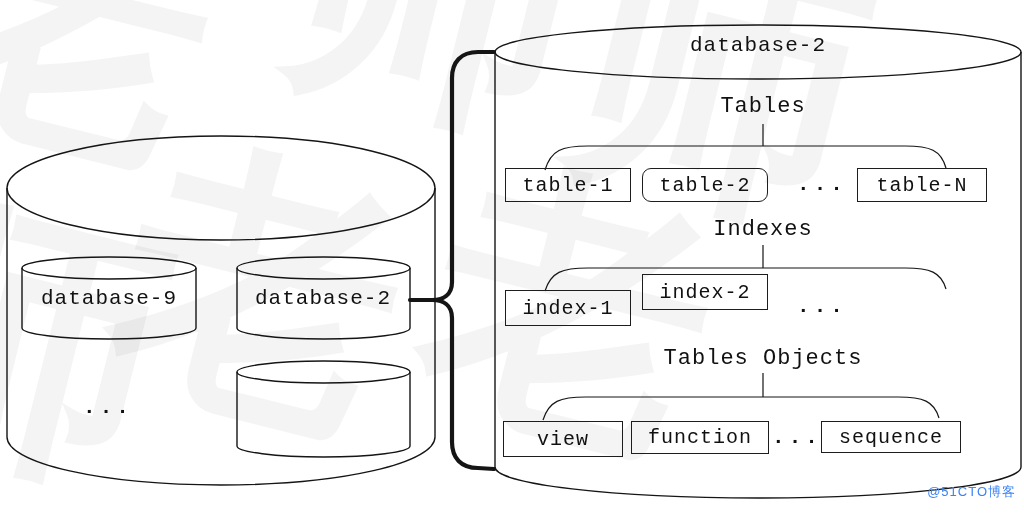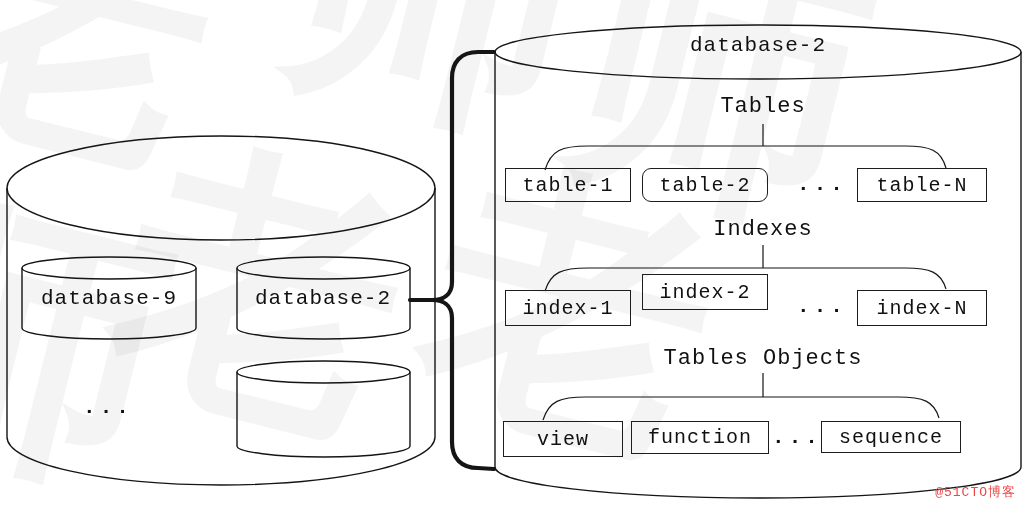--- a/index.html
+++ b/index.html
@@ -25,24 +25,24 @@
     font-weight: 700;
     color: rgba(40, 40, 40, 0.05);
     transform: rotate(14deg);
     line-height: 1;
     user-select: none;
   }
   .wm-brand {
     position: absolute;
     right: 8px;
     bottom: 12px;
-    font-family: Liberation Mono, monospace;
+    font-family: Liberation Sans, sans-serif;
     font-size: 13px;
     letter-spacing: 1px;
-    color: #ef4444;
+    color: #3b82f6;
   }
   
   .diagram-svg { position: absolute; left: 0; top: 0; z-index: 1; }
   .txt {
     position: absolute;
     z-index: 2;
     white-space: nowrap;
     letter-spacing: 1px;
   }
   .center-title { text-align: center; }
@@ -148,21 +148,20 @@
   <div class="txt heading" style="left:763px; top:94px;">Tables</div>
   <div class="obox" style="left:505px; top:168px; width:126px; height:34px;">table-1</div>
   <div class="obox" style="left:642px; top:168px; width:126px; height:34px;border-radius:9px;">table-2</div>
   <div class="dots" style="left:822px; top:184px;">...</div>
   <div class="obox" style="left:857px; top:168px; width:130px; height:34px;">table-N</div>
 
   <div class="txt heading" style="left:763px; top:217px;">Indexes</div>
   <div class="obox" style="left:505px; top:290px; width:126px; height:36px;">index-1</div>
   <div class="obox" style="left:642px; top:274px; width:126px; height:36px;">index-2</div>
   <div class="dots" style="left:822px; top:306px;">...</div>
-  <div class="obox" style="left:857px; top:290px; width:130px; height:36px;">index-N</div>
 
   <div class="txt heading" style="left:763px; top:346px;">Tables Objects</div>
   <div class="obox" style="left:503px; top:421px; width:120px; height:36px;font-family:Liberation Mono, monospace;">view</div>
   <div class="obox" style="left:631px; top:421px; width:138px; height:33px;">function</div>
   <div class="dots" style="left:797px; top:437px;">...</div>
   <div class="obox" style="left:821px; top:421px; width:140px; height:32px;">sequence</div>
 
   <div class="wm-brand" style="z-index:3;">@51CTO博客</div>
 
 </div>

